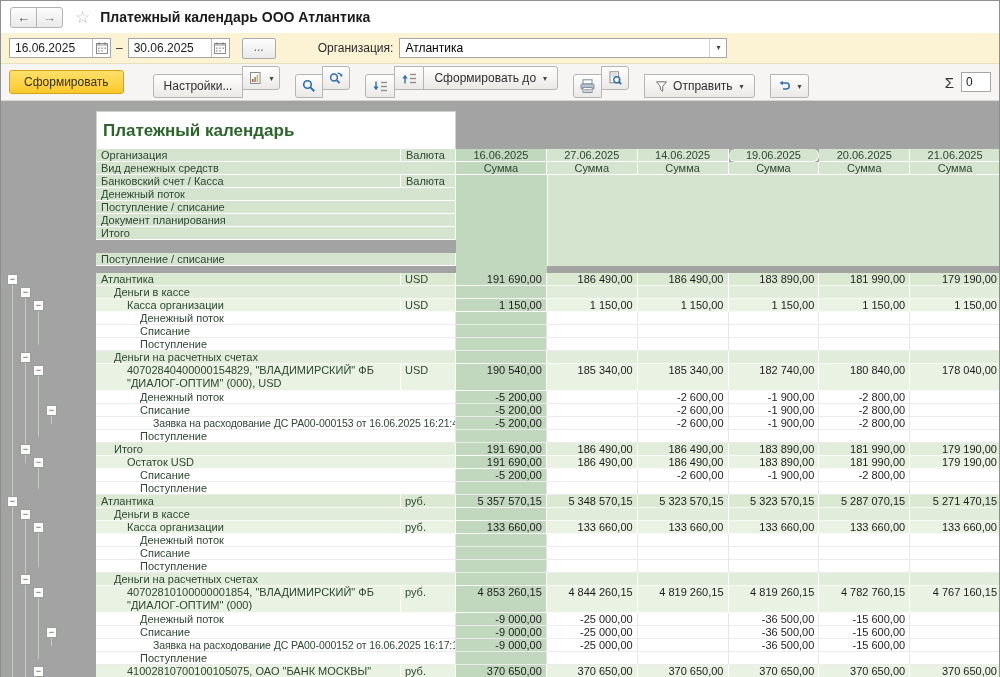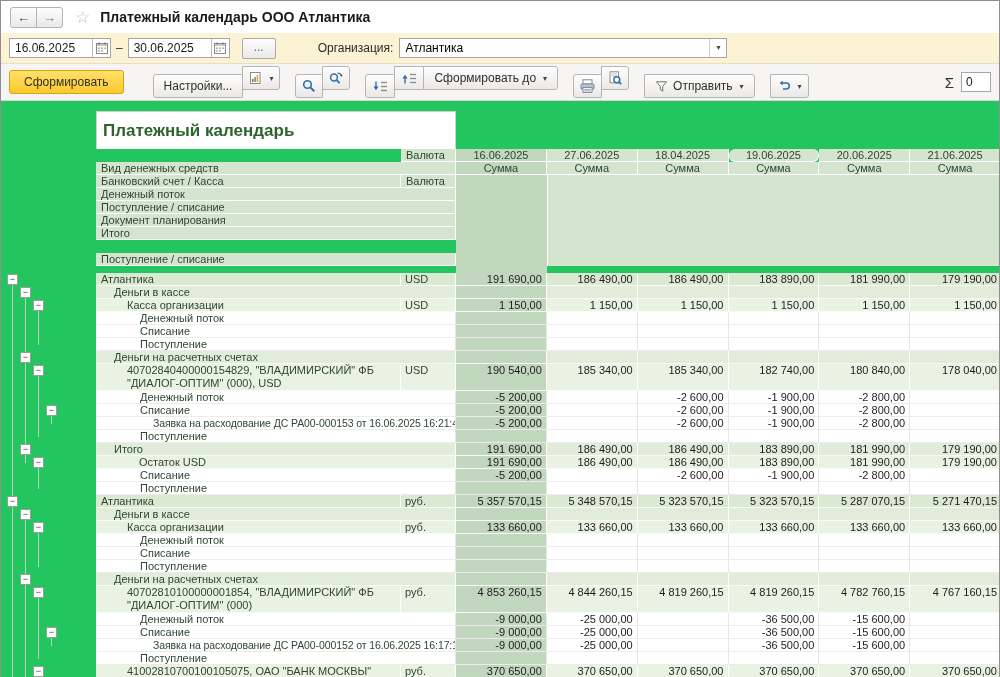--- a/index.html
+++ b/index.html
@@ -38,21 +38,21 @@
   .group { display:flex; margin-left:10px; }
   .group .btn { border-radius:0; margin-left:-1px; }
   .group .btn:first-child { border-radius:3px 0 0 3px; margin-left:0;margin-top:8px; }
   .group .btn:last-child { border-radius:0 3px 3px 0; }
   .dd { font-size:8px; color:#444; margin-left:2px; }
   .tb-right { margin-left:auto; display:flex; align-items:center; gap:7px; }
   .sigma { font-size:15px; color:#333; }
   .sumfield { width:30px; height:20px; border:1px solid #a6a6a6; background:#fff; font-size:12px; padding:2px 4px; color:#1a1a1a; }
 
   
-  .report { position:relative; height:577px; background:#22c55e; overflow:hidden;text-decoration:underline; }
+  .report { position:relative; height:577px; background:#a3a3a3; overflow:hidden;text-decoration:underline; }
   .col1-strip { position:absolute; left:455px; top:48px; width:calc(545px / 6); height:529px; background:#c2d8be; }
 
   .title-cell { position:absolute; left:95px; top:10px; width:360px; height:38px; background:#fff;
                 border:1px solid #ccd3ca; border-bottom:none; display:flex; align-items:center; padding-left:6px;
                 font-size:17px; font-weight:bold; color:#2c642c; }
 
   .header-grid { position:absolute; left:95px; top:48px; width:905px; display:grid;
                  grid-template-columns:305px 55px repeat(6,1fr); grid-auto-rows:13px; }
   .hcell { background:#d5e4cf; border-right:1px solid #fff; border-bottom:1px solid #fff;
            font-size:11px; line-height:12px; color:#2e4632; overflow:hidden; white-space:nowrap; }
@@ -246,34 +246,35 @@
     <div class="tb-right">
       <span class="sigma">Σ</span>
       <div class="sumfield">0</div>
     </div>
   </div>
 
   <div class="report">
     <div class="col1-strip"></div>
     <div class="title-cell">Платежный календарь</div>
     <div class="header-grid">
+        <div class="hcell hlab" style="grid-area: 1 / 1;">Организация</div>
         <div class="hcell hlab" style="grid-area: 1 / 2;">Валюта</div>
         <div class="hcell hlab" style="grid-area: 2 / 1 / auto / span 2;">Вид денежных средств</div>
         <div class="hcell hlab" style="grid-area: 3 / 1;">Банковский счет / Касса</div>
         <div class="hcell hlab" style="grid-area: 3 / 2;">Валюта</div>
         <div class="hcell hlab" style="grid-area: 4 / 1 / auto / span 2;">Денежный поток</div>
         <div class="hcell hlab" style="grid-area: 5 / 1 / auto / span 2;">Поступление / списание</div>
         <div class="hcell hlab" style="grid-area: 6 / 1 / auto / span 2;">Документ планирования</div>
         <div class="hcell hlab" style="grid-area: 7 / 1 / auto / span 2;">Итого</div>
         <div class="hcell hlab" style="grid-area: 9 / 1 / auto / span 2;">Поступление / списание</div>
         <div class="hcell hdate hl" style="grid-area: 1 / 3;">16.06.2025</div>
         <div class="hcell hsum hl" style="grid-area: 2 / 3;">Сумма</div>
         <div class="hcell hdate" style="grid-area: 1 / 4;">27.06.2025</div>
         <div class="hcell hsum" style="grid-area: 2 / 4;">Сумма</div>
-        <div class="hcell hdate" style="grid-area: 1 / 5;">18.04.2025</div>
+        <div class="hcell hdate" style="grid-area: 1 / 5;">14.06.2025</div>
         <div class="hcell hsum" style="grid-area: 2 / 5;">Сумма</div>
         <div class="hcell hdate" style="grid-area: 1 / 6; border-radius: 6px;">19.06.2025</div>
         <div class="hcell hsum" style="grid-area: 2 / 6;">Сумма</div>
         <div class="hcell hdate" style="grid-area: 1 / 7;">20.06.2025</div>
         <div class="hcell hsum" style="grid-area: 2 / 7;">Сумма</div>
         <div class="hcell hdate" style="grid-area: 1 / 8;">21.06.2025</div>
         <div class="hcell hsum" style="grid-area: 2 / 8;">Сумма</div>
         <div class="hcell hmerged" style="grid-area: 3 / 4 / span 7 / -1;"></div>
       </div>
     <div class="rows">
@@ -405,21 +406,21 @@
           <div class="cell lab" style="grid-column: 2 / span 2; padding-left: 18px;">Итого</div>
           <div class="cell num col1" style="grid-column: 4;">191 690,00</div>
           <div class="cell num" style="grid-column: 5;">186 490,00</div>
           <div class="cell num" style="grid-column: 6;">186 490,00</div>
           <div class="cell num" style="grid-column: 7;">183 890,00</div>
           <div class="cell num" style="grid-column: 8;">181 990,00</div>
           <div class="cell num colend" style="grid-column: 9;">179 190,00</div>
         </div>
         <div class="row g2">
           <div class="cell gutter"></div>
-          <div class="cell lab" style="grid-column: 2 / span 2; padding-left: 43px;">Остаток USD</div>
+          <div class="cell lab" style="grid-column: 2 / span 2; padding-left: 31px;">Остаток USD</div>
           <div class="cell num col1" style="grid-column: 4;">191 690,00</div>
           <div class="cell num" style="grid-column: 5;">186 490,00</div>
           <div class="cell num" style="grid-column: 6;">186 490,00</div>
           <div class="cell num" style="grid-column: 7;">183 890,00</div>
           <div class="cell num" style="grid-column: 8;">181 990,00</div>
           <div class="cell num colend" style="grid-column: 9;">179 190,00</div>
         </div>
         <div class="row w">
           <div class="cell gutter"></div>
           <div class="cell lab" style="grid-column: 2 / span 2; padding-left: 44px;">Списание</div>

